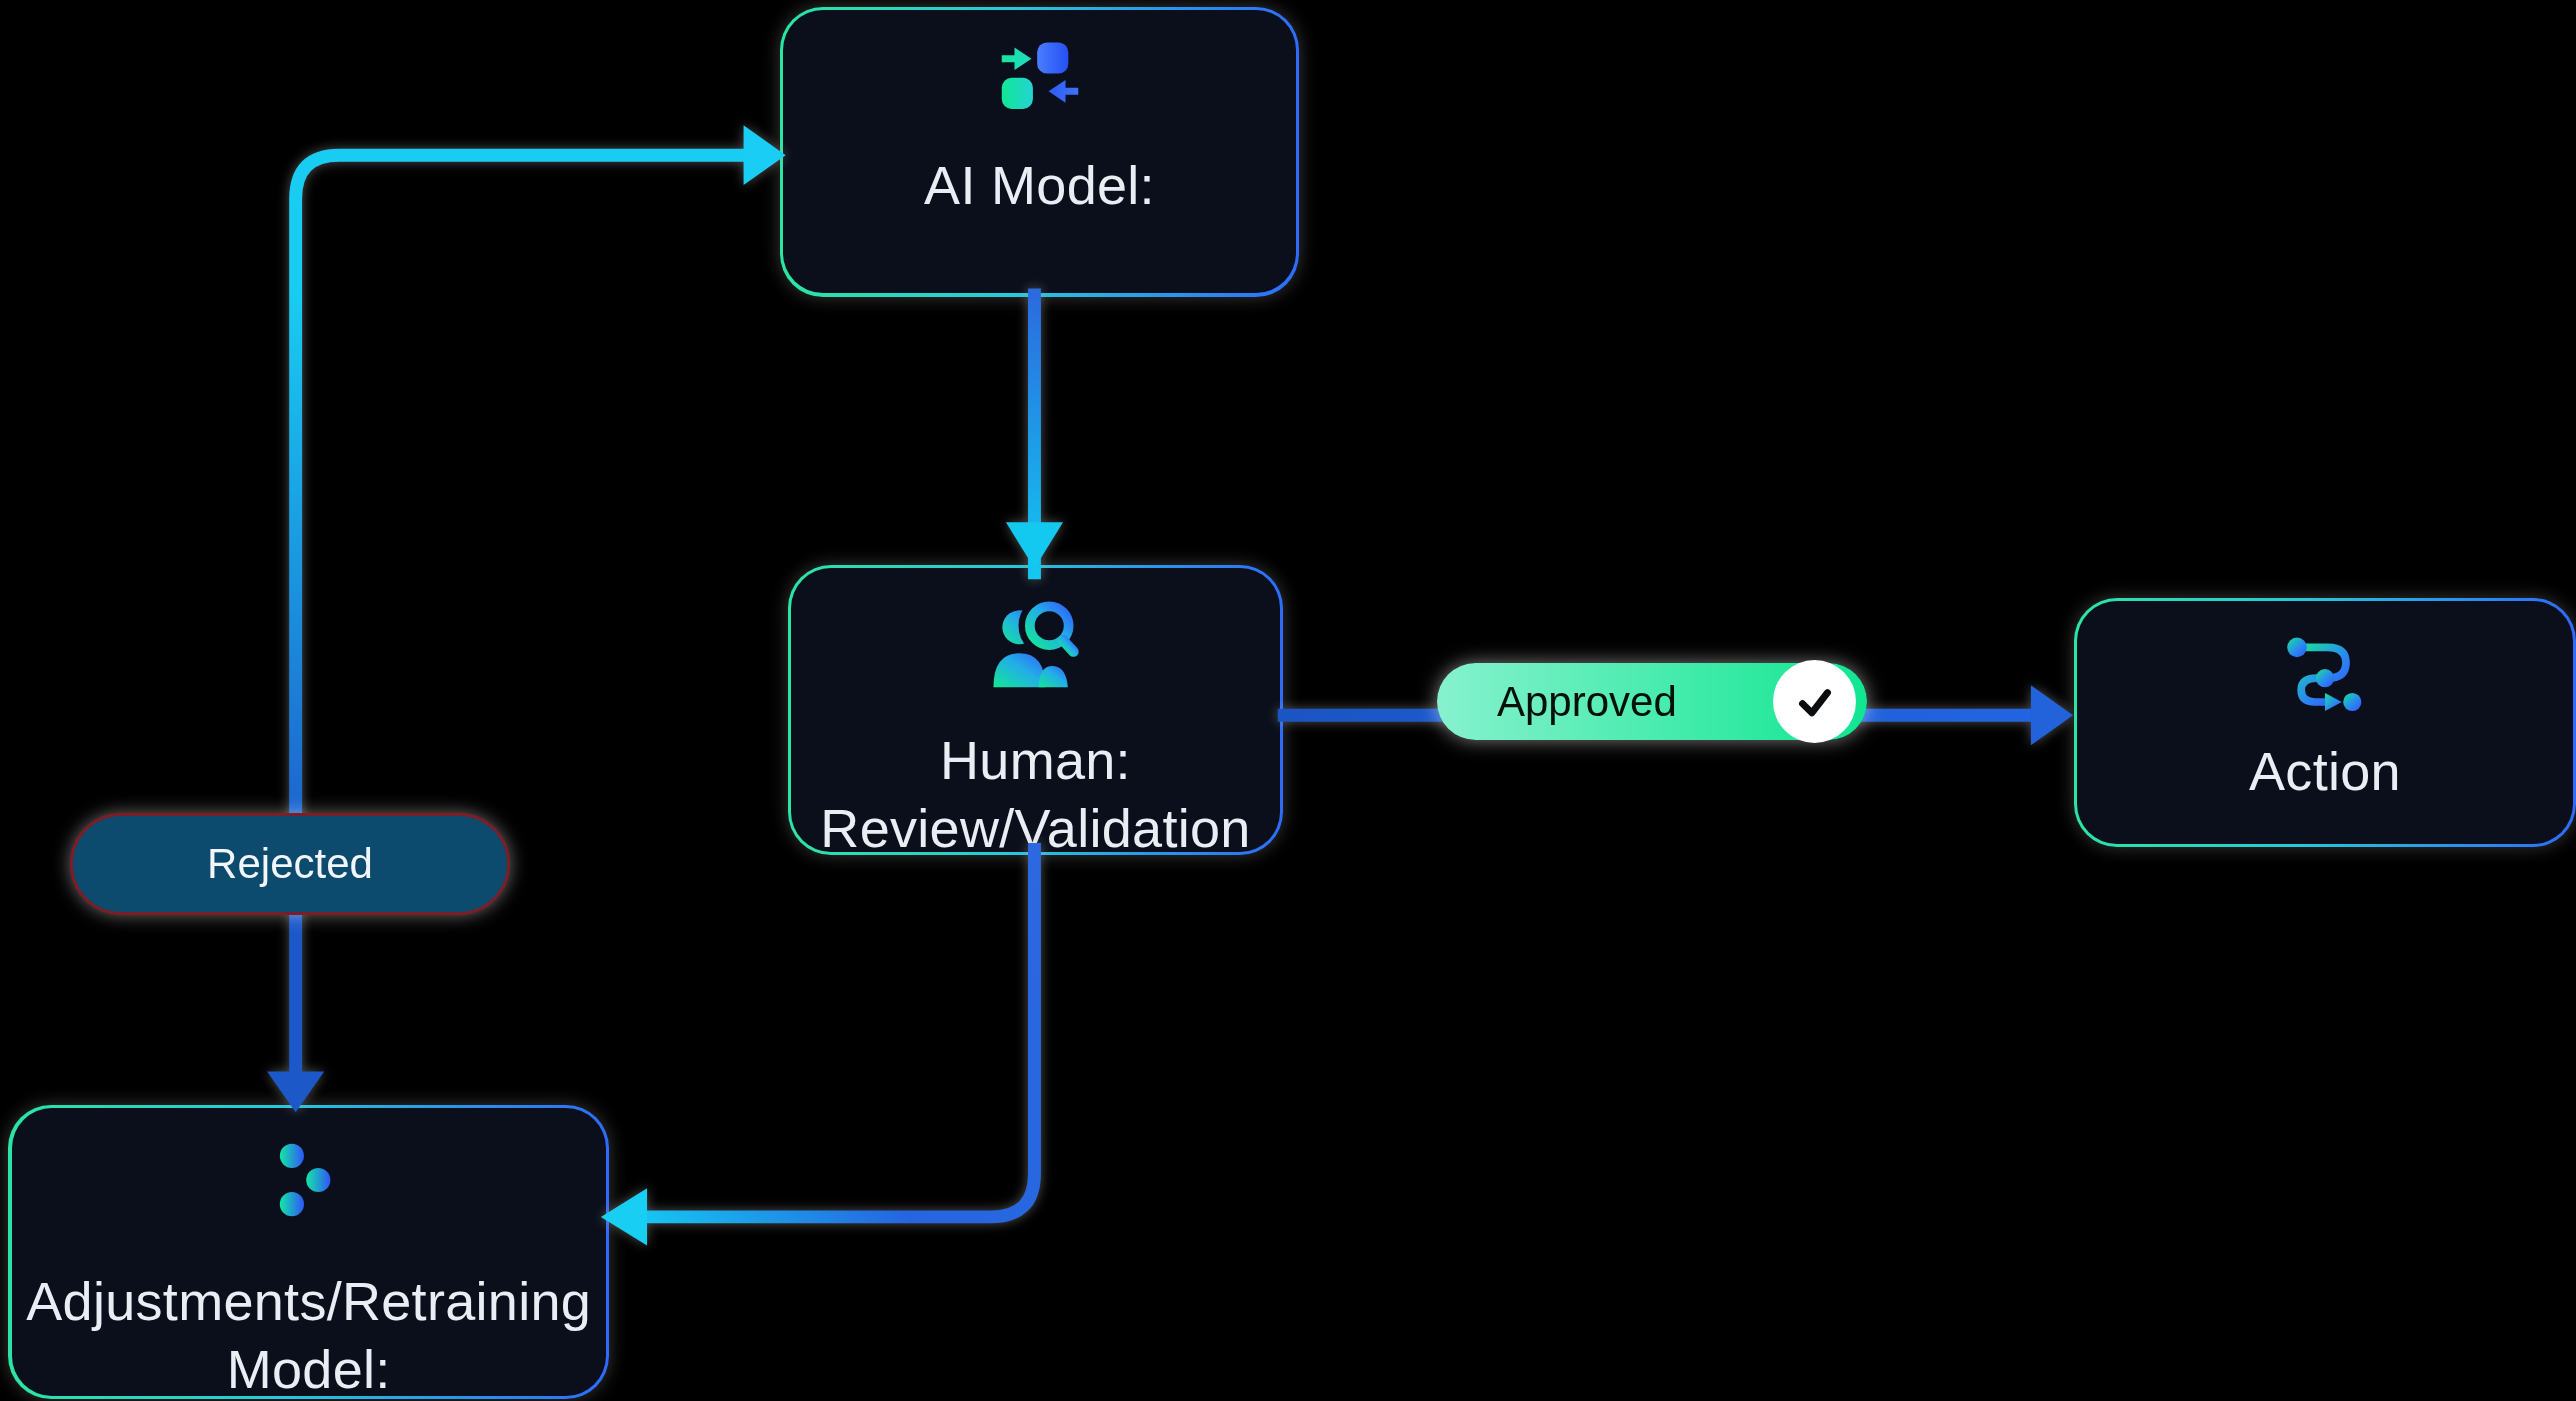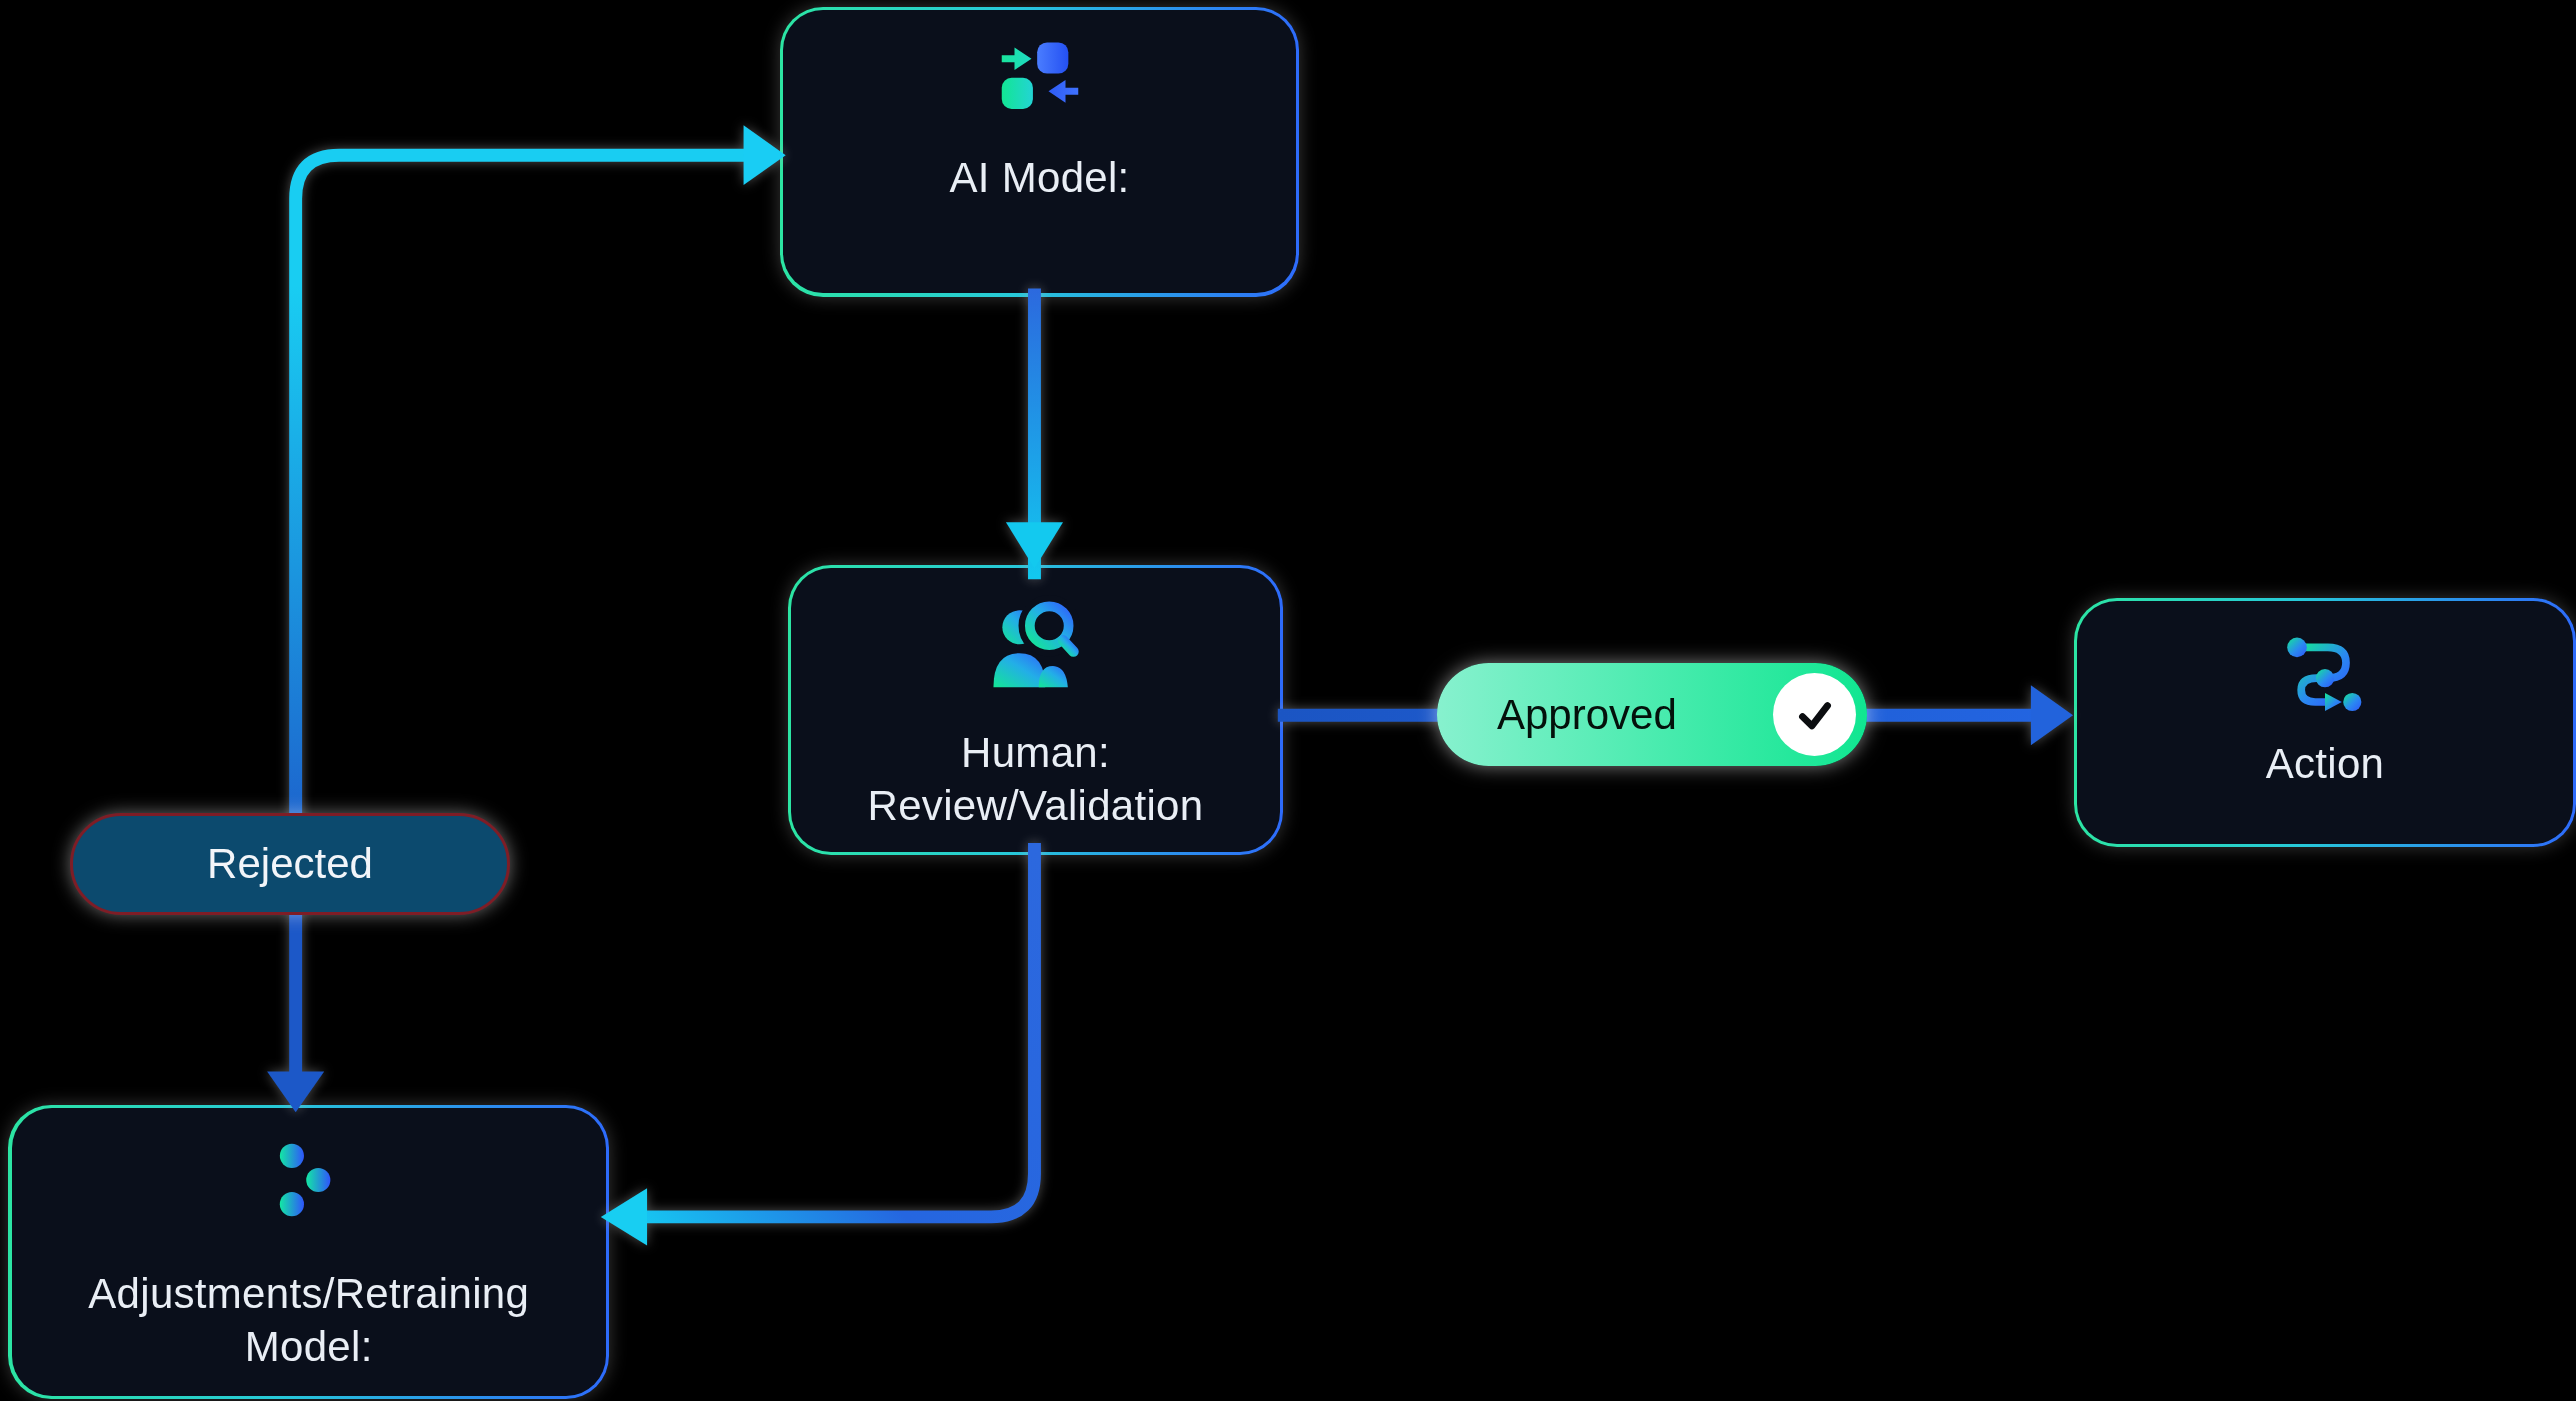--- a/index.html
+++ b/index.html
@@ -12,21 +12,21 @@
     position:absolute;z-index:1;border-radius:43px;padding:3.4px;
     background:linear-gradient(90deg,#2ce5a3 0%,#27c9d9 45%,#2e6bfb 100%);
     box-shadow:0 0 17.7px rgba(255,255,255,.22);
     box-sizing:border-box;
   }
   .node-inner{
     width:100%;height:100%;border-radius:40px;background:#0a0f1b;
     display:flex;flex-direction:column;align-items:center;box-sizing:border-box;
   }
   .node-label{
-    color:#e9eef5;font-size:42px;line-height:1.25;text-align:center;
+    color:#e9eef5;font-size:54px;line-height:1.25;text-align:center;
     font-weight:500;letter-spacing:0.3px;
   }
   .node-label span{display:block;}
   #node-ai-model {left:780px;top:6.8px;  width:519px;height:290px;}
   #node-human    {left:788px;top:565px; width:495px;height:290px;}
   #node-action   {left:2074px;top:598px; width:502px;height:249px;}
   #node-model    {left:8.2px;  top:1105px;width:601px;height:294px;}
   #node-ai-model .icon-wrap{margin-top:31px;}
   #node-ai-model .node-label{margin-top:43px;}
   #node-human .icon-wrap{margin-top:27px;}
@@ -40,21 +40,21 @@
   #connectors{
     position:absolute;left:0;top:0;z-index:2;pointer-events:none;
     filter:drop-shadow(0 0 6.1px rgba(175,175,175,.45));
   }
   
   .badge{
     position:absolute;z-index:3;display:flex;align-items:center;
     box-sizing:border-box;
   }
   #badge-approved{
-    left:1437px;top:663px;width:430px;height:103px;border-radius:52px;
+    left:1437px;top:663px;width:430px;height:77px;border-radius:52px;
     background:linear-gradient(90deg,#87f1ce 0%,#10e691 100%);
     box-shadow:0 0 19px rgba(255,255,255,.5);
     padding-left:60px;color:#04110b;font-size:42px;font-weight:500;
   }
   #badge-approved .check-circle{
     width:83px;height:83px;border-radius:50%;background:#fff;
     margin-left:auto;margin-right:11px;display:flex;align-items:center;justify-content:center;
   }
   #badge-rejected{
     left:70px;top:813px;width:440px;height:102px;border-radius:51px;

